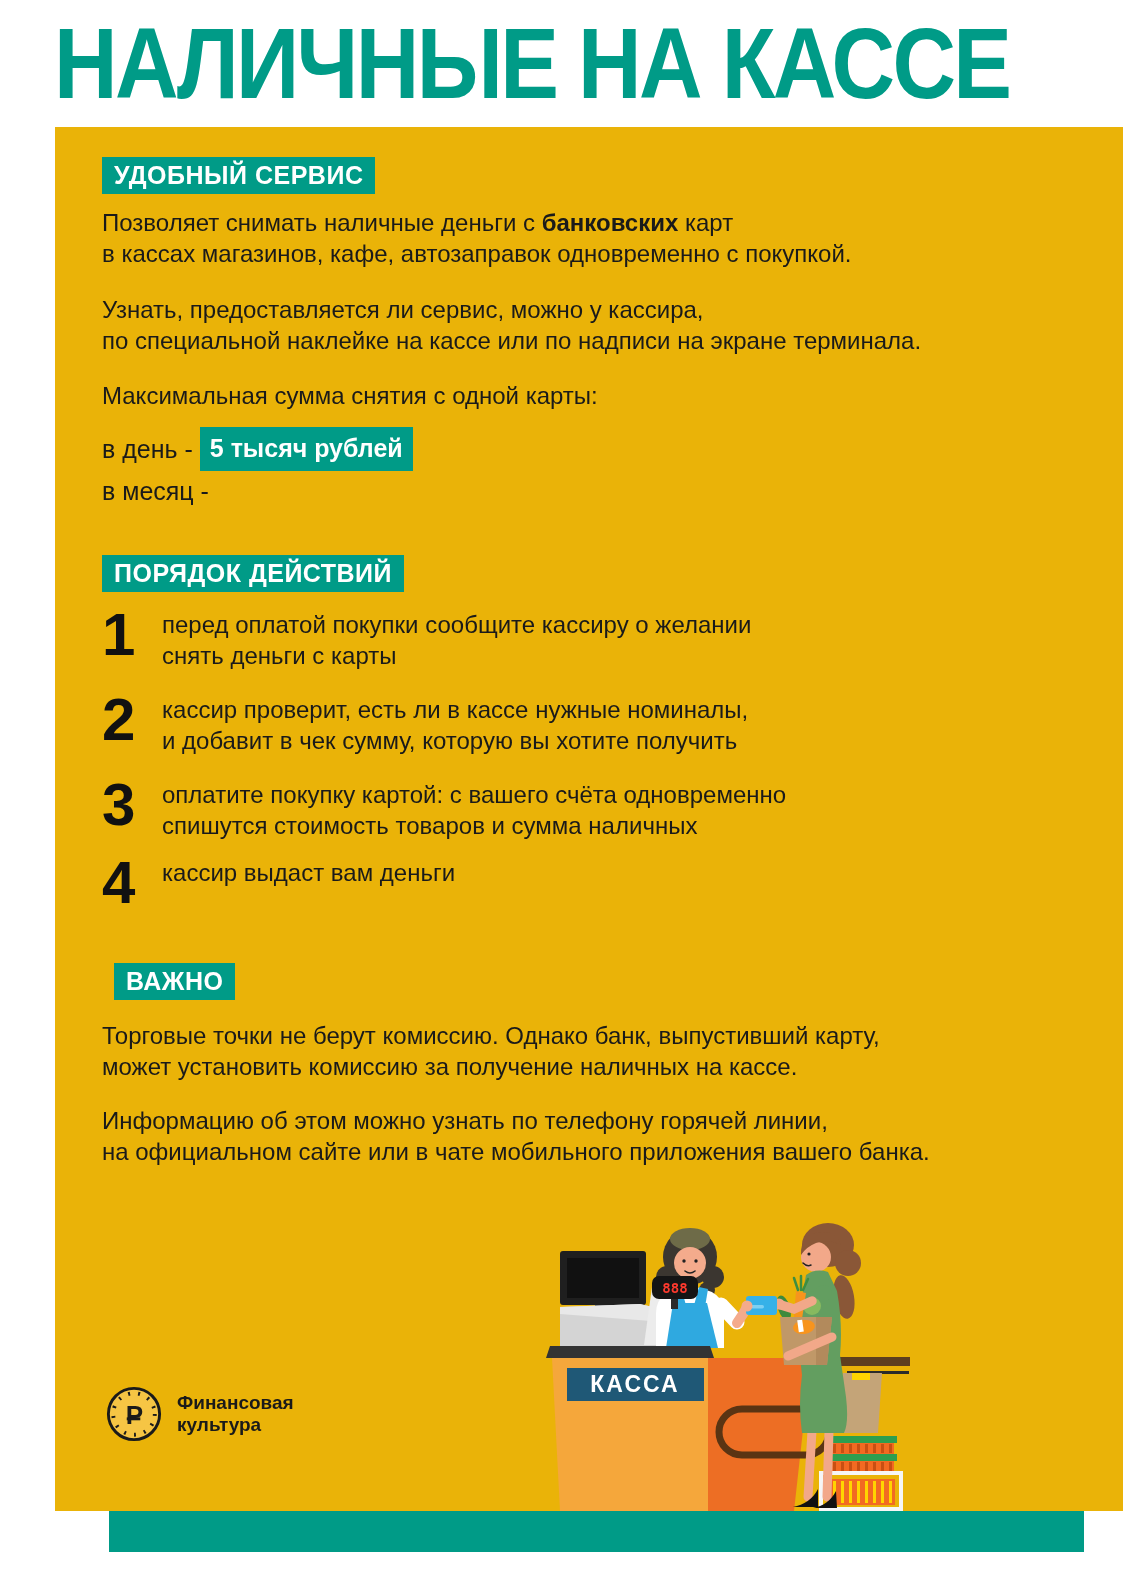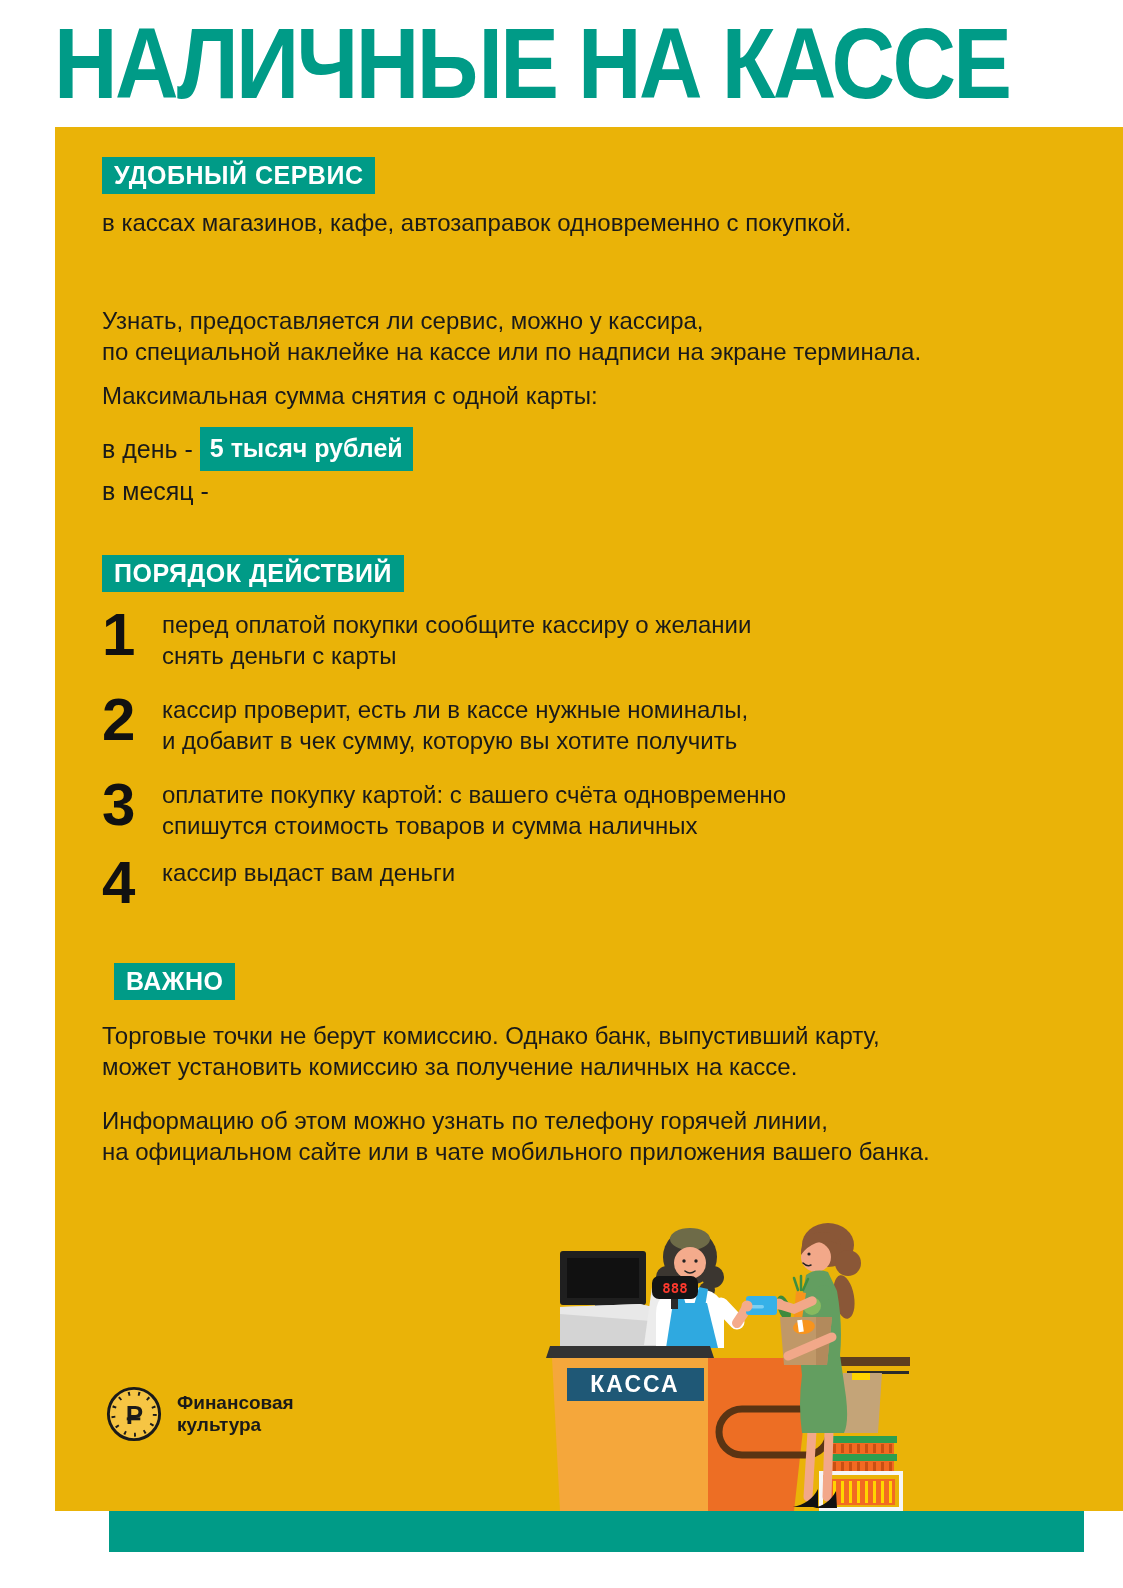--- a/index.html
+++ b/index.html
@@ -53,24 +53,25 @@
 
 <div class="teal-bg"></div>
 
 <div class="card">
 
   <div class="badge" style="top:30px;">
     <span>УДОБНЫЙ СЕРВИС</span>
   </div>
 
   <div class="para" style="top:80px;">
+    <div><span>Позволяет снимать наличные деньги с </span><b>банковских</b><span> карт</span></div>
     <div>в кассах магазинов, кафе, автозаправок одновременно с покупкой.</div>
   </div>
 
-  <div class="para" style="top:178px;">
+  <div class="para" style="top:167px;">
     <div>Узнать, предоставляется ли сервис, можно у кассира,</div>
     <div>по специальной наклейке на кассе или по надписи на экране терминала.</div>
   </div>
 
   <div class="para" style="top:253px;">
     <div>Максимальная сумма снятия с одной карты:</div>
   </div>
 
   <div class="limits" style="top:303px;">
     <div class="limit-row">

